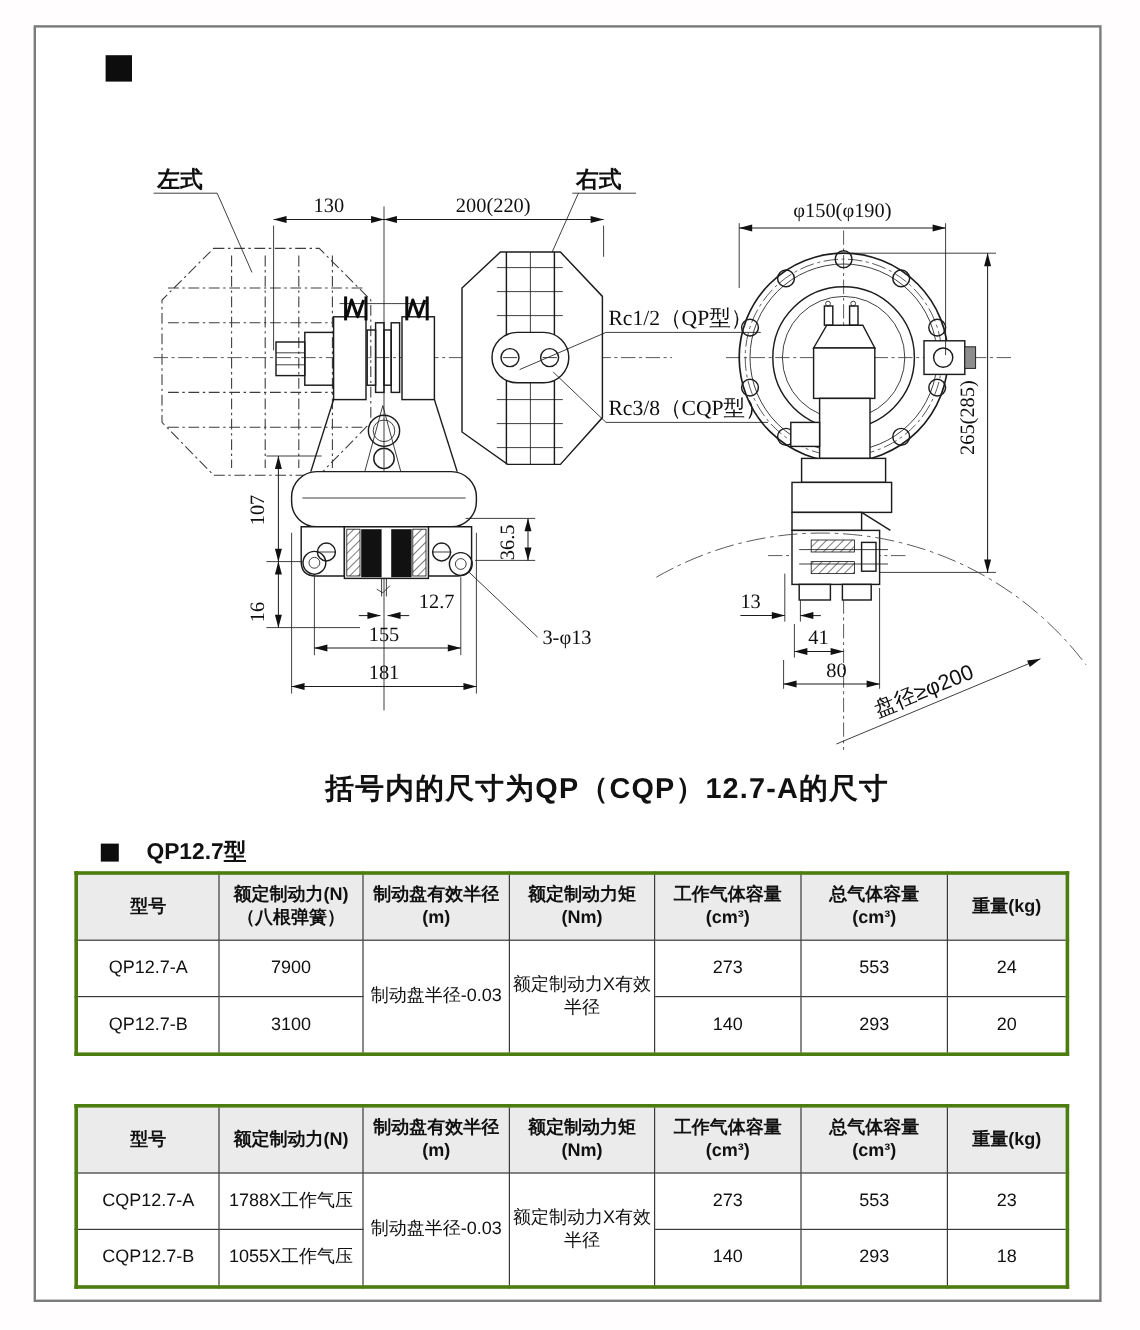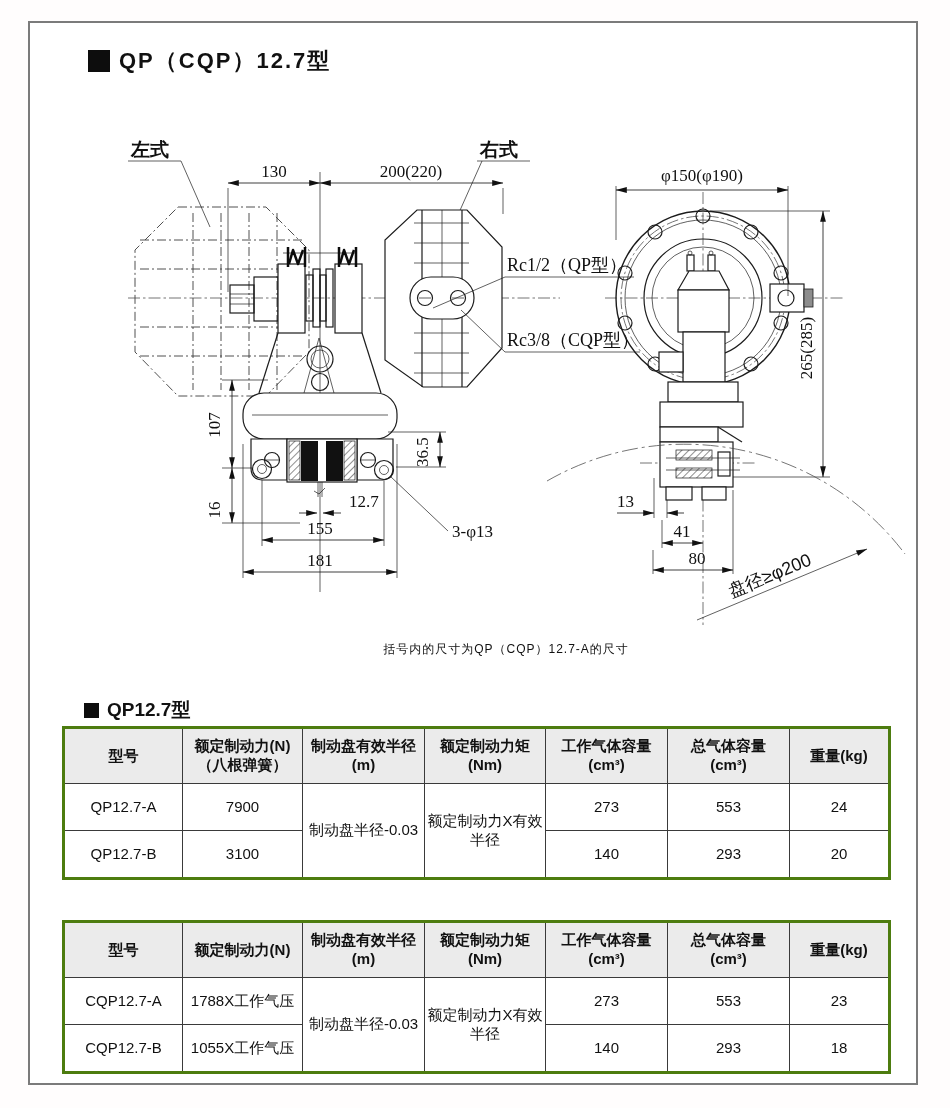--- a/index.html
+++ b/index.html
@@ -7,24 +7,24 @@
     width:950px;height:1108px;position:relative;background:#fffdfd;
     font-family:"Liberation Sans",sans-serif;color:#111;overflow:hidden;
   }
   .frame{position:absolute;left:28px;top:21px;width:890px;height:1064px;
     border:2px solid #7b7b7b;background:#fff;box-sizing:border-box;}
   .title-row{position:absolute;left:88px;top:46px;display:flex;align-items:center;gap:9px;}
   .sq-lg{width:22px;height:22px;background:#0d0d0d;flex:0 0 auto;}
   .title-text{font-size:22px;font-weight:bold;letter-spacing:2px;}
   .drawing{position:absolute;left:30px;top:105px;}
   .caption{position:absolute;left:66px;top:641px;width:880px;text-align:center;
-    font-size:12px;font-weight:normal;letter-spacing:1px;}
+    font-size:24px;font-weight:bold;letter-spacing:1px;}
   .sec-heading{position:absolute;left:84px;display:flex;align-items:center;gap:8px;}
   .sq-sm{width:15px;height:15px;background:#0d0d0d;flex:0 0 auto;}
-  .sec-heading span{font-size:19px;font-weight:bold;}
+  .sec-heading span{font-size:19px;font-weight:bold;margin-left:15px;}
   .spec-table{position:absolute;left:62px;border-collapse:collapse;table-layout:fixed;
     width:826px;background:#fff;border:3px solid #4d7c0f;}
   .spec-table th,.spec-table td{border:1.4px solid #3a3a3a;text-align:center;
     vertical-align:middle;font-size:15px;padding:2px 1px;white-space:pre-line;line-height:1.25;}
   .spec-table th{background:#ebebeb;font-weight:bold;height:50px;}
   .spec-table td{height:42px;font-weight:normal;}
   .nowrap{white-space:nowrap;}
   
   .ln{stroke:#1c1c1c;stroke-width:1.2;fill:none;}
   .lnf{stroke:#1c1c1c;stroke-width:1.2;fill:#fff;}
@@ -37,21 +37,20 @@
   text.dcjk{font-family:"Liberation Sans",sans-serif;font-size:18px;fill:#101010;}
   text.lbl{font-family:"Liberation Sans",sans-serif;font-size:19px;font-weight:bold;fill:#101010;}
 </style>
 </head>
 <body>
 
 <div class="frame"></div>
 
 <div class="title-row">
   <div class="sq-lg"></div>
-  <div class="title-text">QP（CQP）12.7型</div>
 </div>
 
 <svg class="drawing" width="890" height="530" viewBox="30 105 890 530" xmlns="http://www.w3.org/2000/svg">
   <defs>
     <marker id="ae" markerWidth="12" markerHeight="9" refX="11.3" refY="4.5" orient="auto" markerUnits="userSpaceOnUse">
       <path d="M11.5,4.5 L0.5,7.4 L0.5,1.6 Z" fill="#111"></path>
     </marker>
     <marker id="as" markerWidth="12" markerHeight="9" refX="0.7" refY="4.5" orient="auto" markerUnits="userSpaceOnUse">
       <path d="M0.5,4.5 L11.5,7.4 L11.5,1.6 Z" fill="#111"></path>
     </marker>

